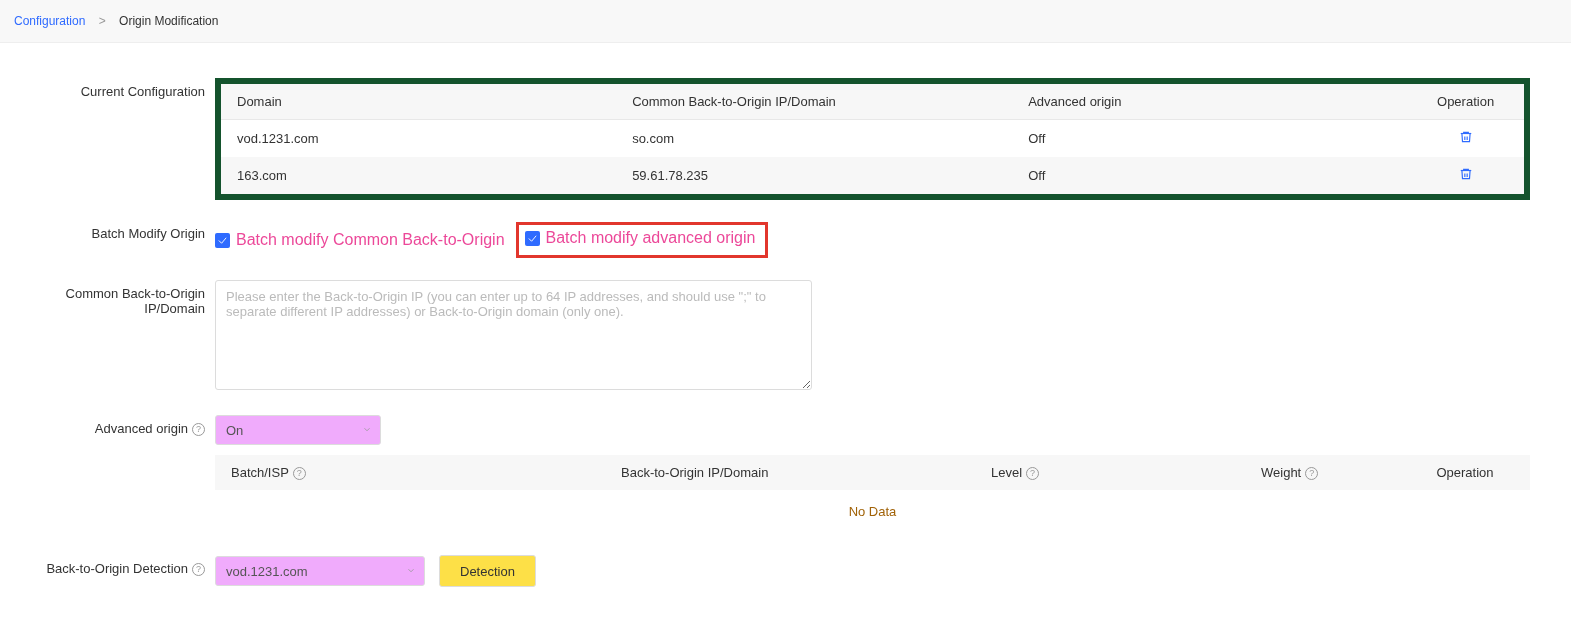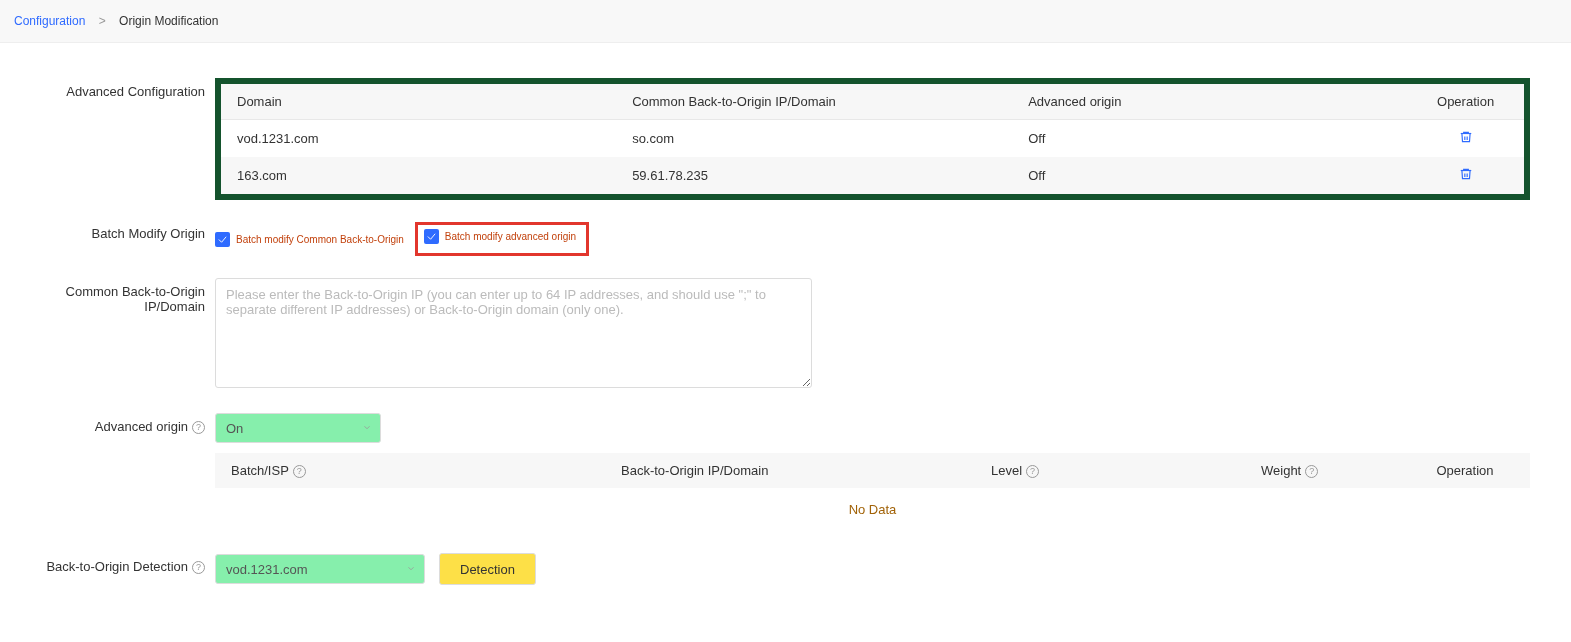--- a/index.html
+++ b/index.html
@@ -21,30 +21,30 @@
   .cfg-table thead th { background:#f7f7f7; color:#333; border-bottom:1px solid #e8e8e8; }
   .cfg-table tbody tr:nth-child(even) td { background:#f7f7f7; }
   .cfg-table .op-cell { text-align:center; width:120px; }
   .del-icon { display:inline-flex; align-items:center; justify-content:center; cursor:pointer; color:#2f6bff; }
   .del-icon svg { width:14px; height:14px; }
 
   
   .chk-wrap { display:inline-flex; align-items:center; gap:6px; }
   .chk { width:15px; height:15px; border-radius:2px; background:#2f6bff; display:inline-flex; align-items:center; justify-content:center; cursor:pointer; }
   .chk svg { width:11px; height:11px; stroke:#fff; stroke-width:2; fill:none; }
-  .chk-label { font-size:10px; color:#c2410c; cursor:pointer; }
+  .chk-label { font-size:16px; color:#ec4899; cursor:pointer; }
 
   .highlight-box { border:3px solid #e2362d; border-radius:0; padding:4px 10px 8px 6px; margin-left:11px; }
 
   
   .ip-textarea { width:597px; height:110px; border:1px solid #dcdcdc; border-radius:3px; padding:8px 10px; font-family:inherit; font-size:13px; color:#333; resize:both; }
   .ip-textarea::placeholder { color:#bbb; }
 
   
-  .select { position:relative; width:166px; height:30px; border:1px solid #dcdcdc; border-radius:3px; background:#86efac; display:inline-flex; align-items:center; padding:0 24px 0 10px; cursor:pointer; font-size:13px; color:#555; }
+  .select { position:relative; width:166px; height:30px; border:1px solid #dcdcdc; border-radius:3px; background:#f0abfc; display:inline-flex; align-items:center; padding:0 24px 0 10px; cursor:pointer; font-size:13px; color:#555; }
   .select .caret { position:absolute; right:8px; top:50%; transform:translateY(-50%); color:#999; }
   .select.wide { width:210px; }
 
   .help-icon { display:inline-flex; align-items:center; justify-content:center; width:13px; height:13px; border:1px solid #999; border-radius:50%; font-size:9px; color:#999; margin-left:4px; vertical-align:middle; cursor:help; line-height:1; }
 
   
   .adv-table { width:1315px; margin-top:10px; }
   .adv-head { display:flex; background:#f7f7f7; padding:10px 16px; font-size:13px; color:#333; }
   .adv-head .hcell.area { width:390px; }
   .adv-head .hcell.btoip { width:370px; }
@@ -65,21 +65,21 @@
 <div class="page">
   <div class="breadcrumb">
     <a href="#">Configuration</a>
     <span class="sep">&gt;</span>
     <span>Origin Modification</span>
   </div>
 
   <div class="content">
 
     <div class="row first">
-      <div class="label-col">Advanced Configuration</div>
+      <div class="label-col">Current Configuration</div>
       <div class="field-col">
         <table class="cfg-table">
           <thead>
             <tr>
               <th style="width:400px">Domain</th>
               <th style="width:398px">Common Back-to-Origin IP/Domain</th>
               <th style="width:397px">Advanced origin</th>
               <th class="op-cell">Operation</th>
             </tr>
           </thead>

